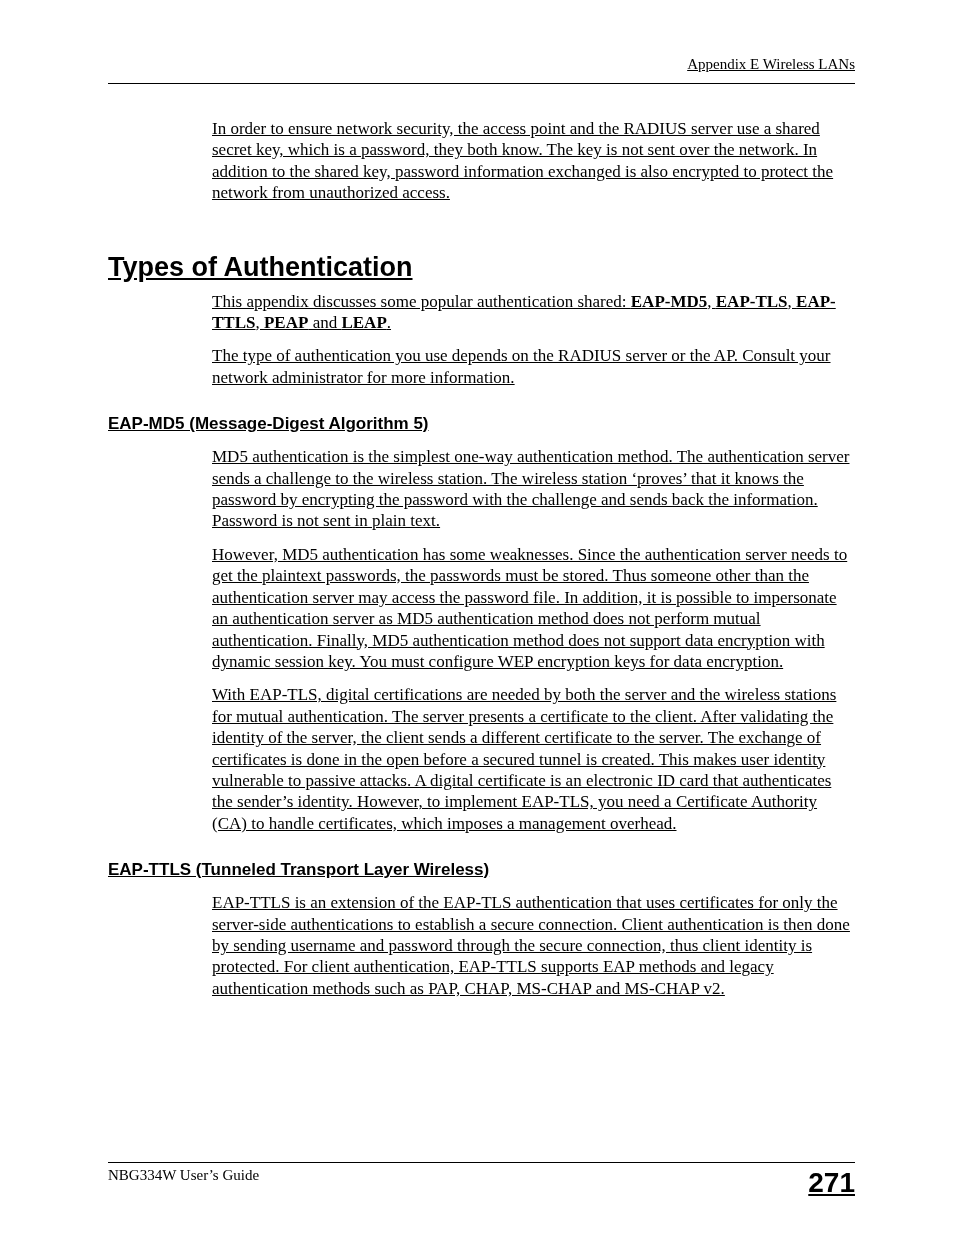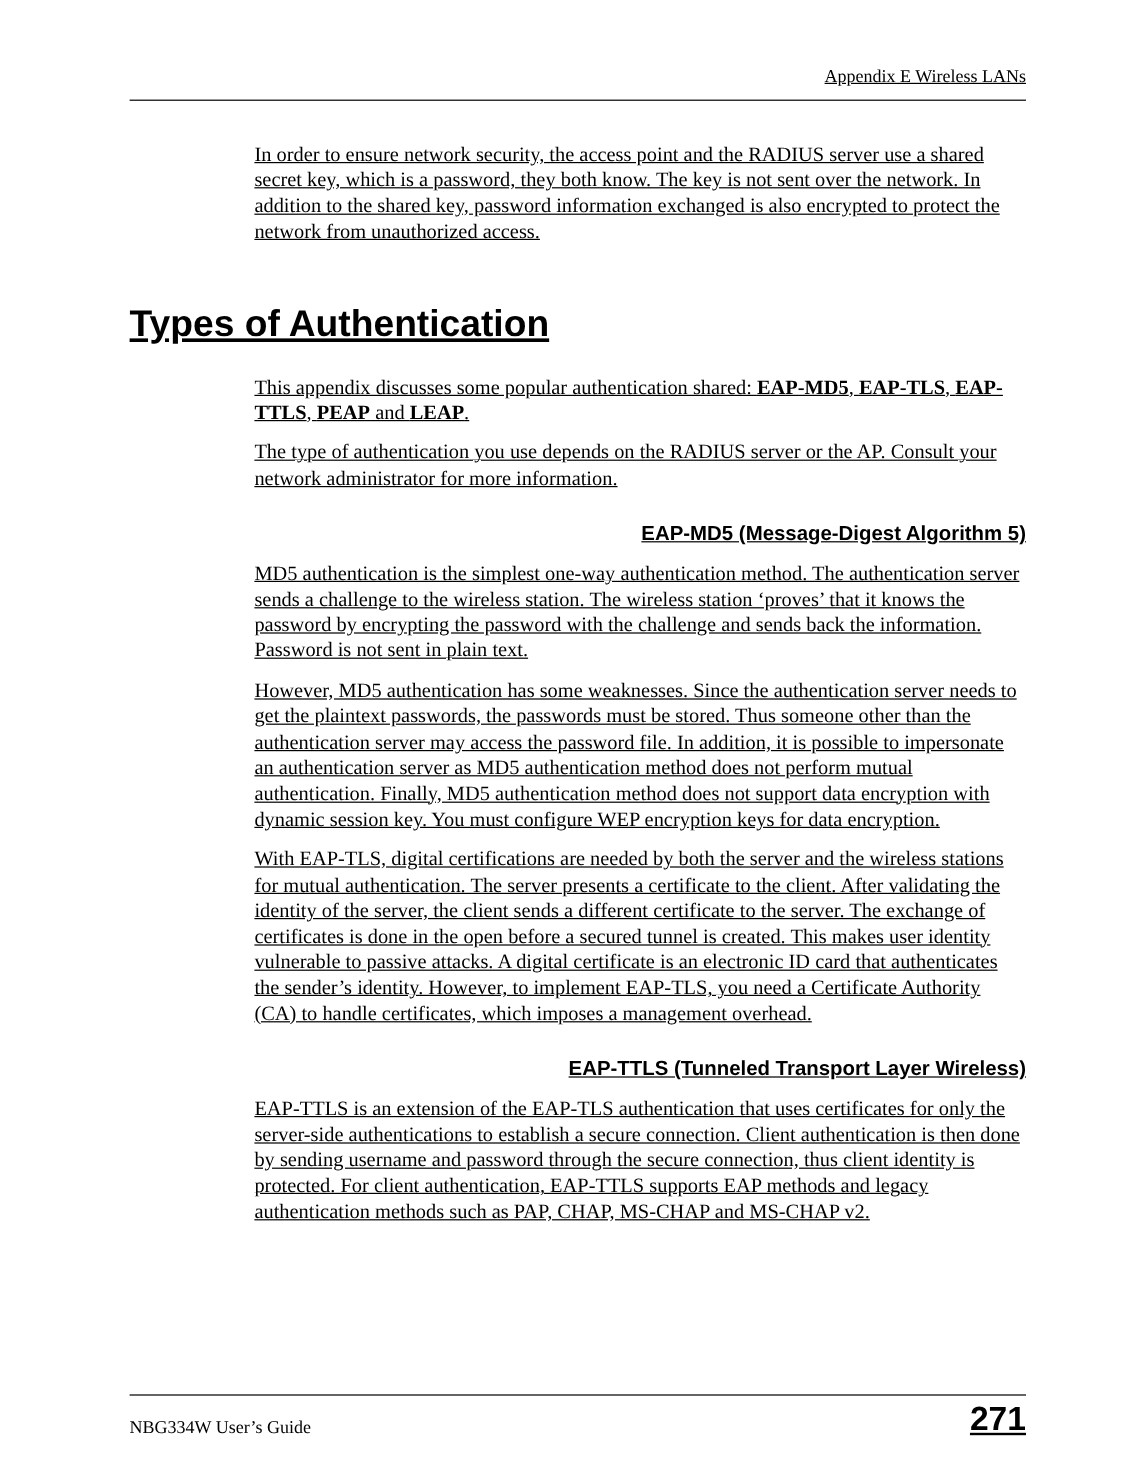--- a/index.html
+++ b/index.html
@@ -31,48 +31,47 @@
     }
     .para {
       font-size: 17px;
       line-height: 1.26;
       margin-bottom: 12px;
       font-family: 'Times New Roman', Times, serif;
     }
     .section-title {
       font-family: Arial, Helvetica, sans-serif;
       font-weight: bold;
-      font-size: 31px;
+      font-size: 27px;
       margin-top: 48px;
-      margin-bottom: 24px;
+      margin-bottom: 8px;
     }
     .subsection-title {
       font-family: Arial, Helvetica, sans-serif;
       font-weight: bold;
       font-size: 17px;
       margin-top: 26px;
       margin-bottom: 12px;
-      text-align: right;
     }
     .bold { font-weight: bold; }
     .footer {
       position: absolute;
       bottom: 36px;
       left: 108px;
       right: 99px;
     }
     .footer-rule {
       border: none;
       border-top: 1.5px solid #000;
       margin-bottom: 4px;
     }
     .footer-row {
       display: flex;
       justify-content: space-between;
-      align-items: flex-end;
+      align-items: flex-start;
     }
     .footer-left {
       font-size: 15px;
       font-family: 'Times New Roman', Times, serif;
     }
     .footer-right {
       font-family: Arial, Helvetica, sans-serif;
       font-weight: bold;
       font-size: 28px;
       text-decoration: underline;

